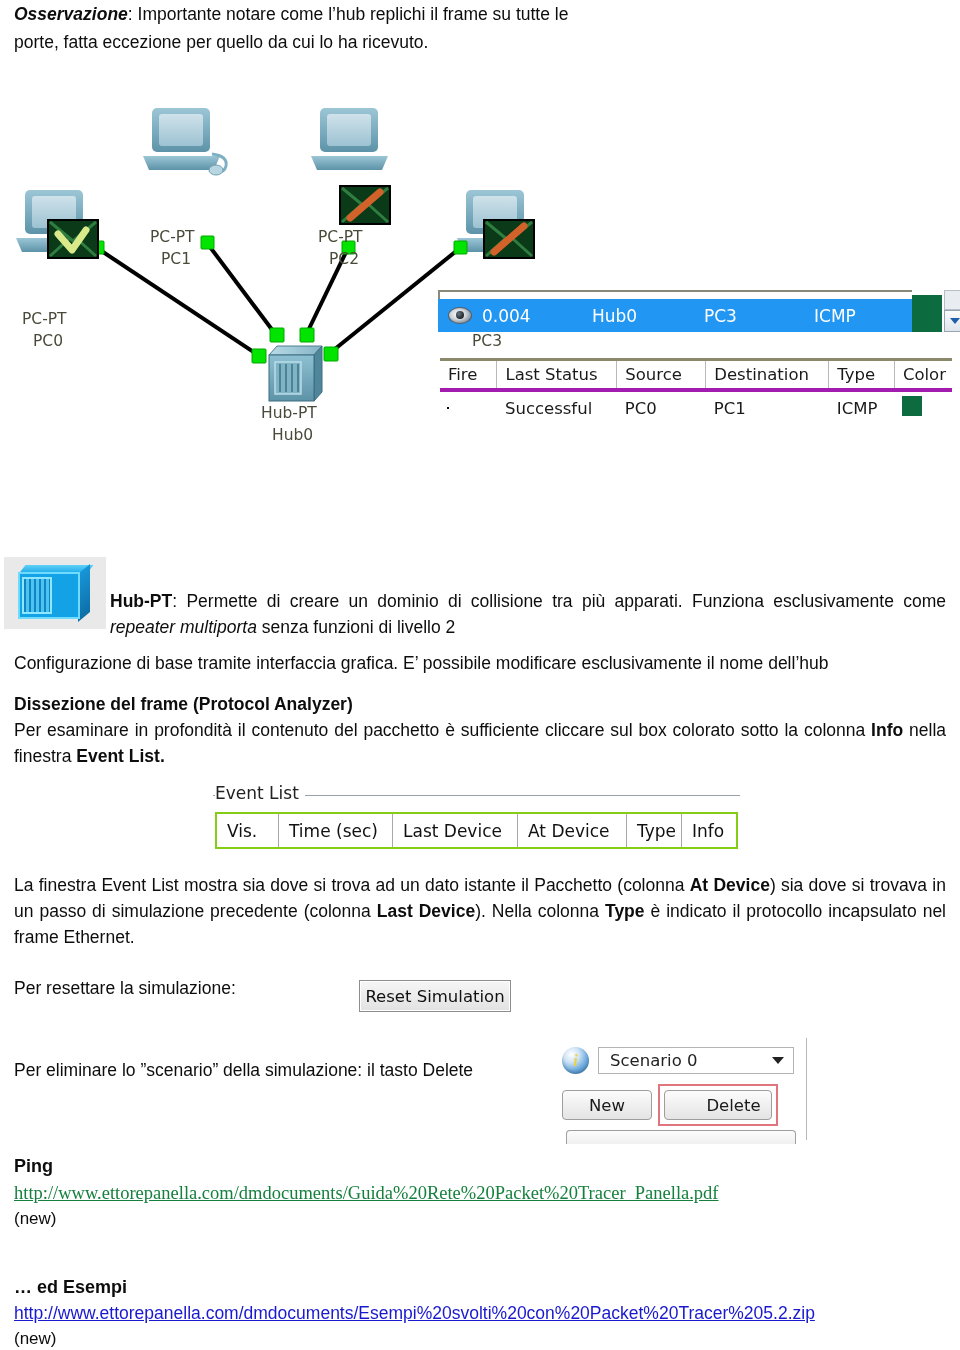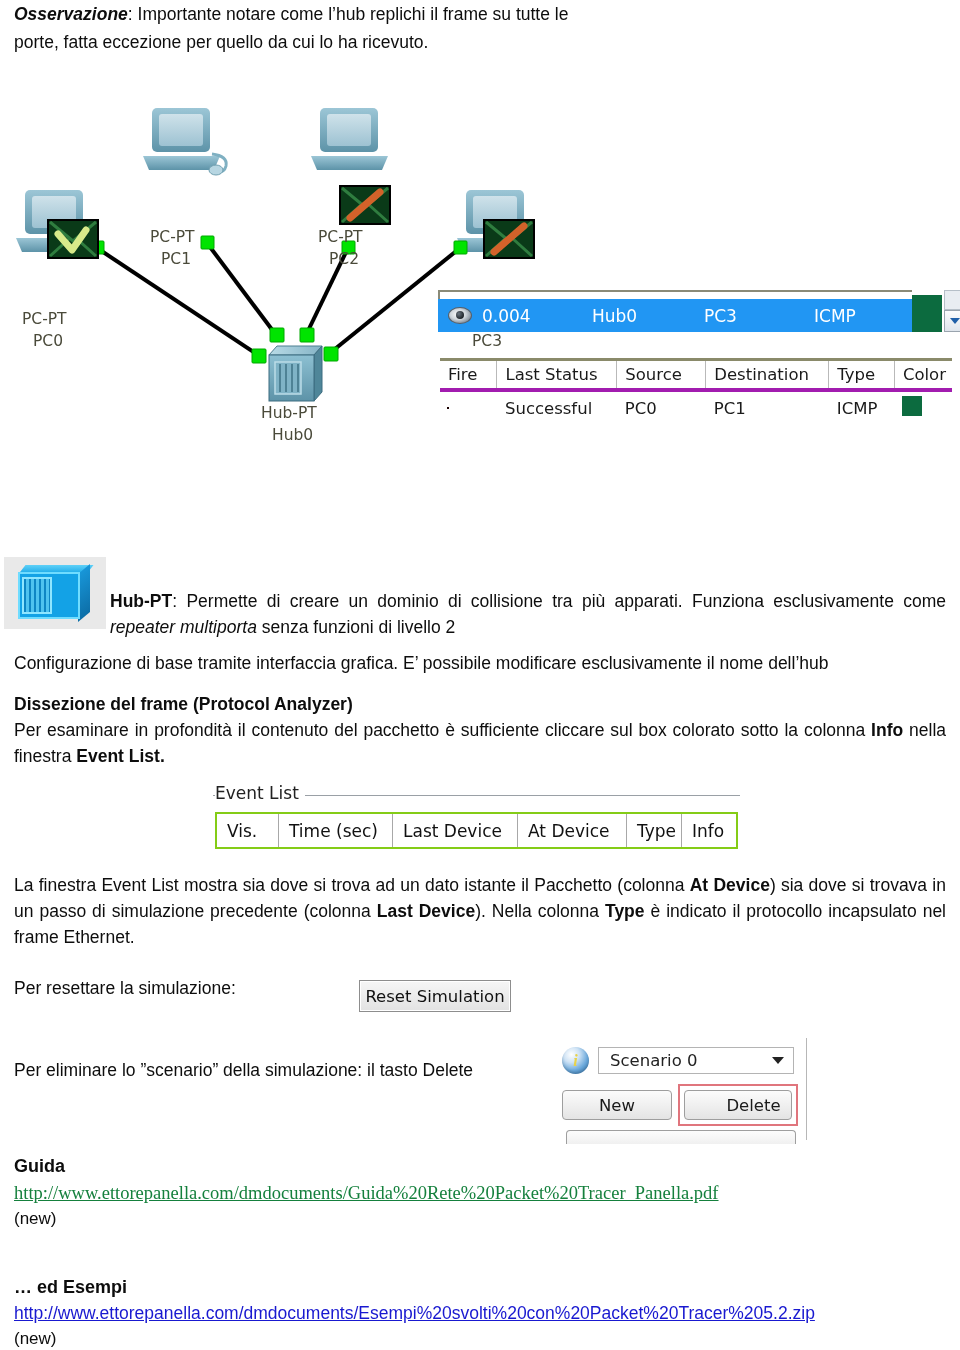--- a/index.html
+++ b/index.html
@@ -317,21 +317,21 @@
   .winbtn {
     height: 30px;
     background: linear-gradient(#fcfcfc,#e4e4e4);
     border: 1px solid #9e9e9e;
     border-radius: 4px;
     box-sizing: border-box;
     display:flex; align-items:center; justify-content:center;
     font-size: 16.5px; color:#1a1a1a;
     font-family: "DejaVu Sans", sans-serif;
   }
-  #btn-new { width: 110px; }
+  #btn-new { width: 90px; }
   #btn-delete-wrap {
     margin-left: 6px;
     padding: 4px;
     border: 2px solid #e0757d;
     box-sizing: border-box;
   }
   #btn-delete { width: 108px; padding-left: 31px; }
   #scenwidget .partial {
     position:absolute; left: 10px; top: 92px; width: 230px; height: 14px;
     border: 1px solid #9e9e9e;
@@ -585,21 +585,21 @@
     </div>
     <div class="btnrow">
       <div class="winbtn" id="btn-new">New</div>
       <div id="btn-delete-wrap">
         <div class="winbtn" id="btn-delete">Delete</div>
       </div>
     </div>
     <div class="partial"></div>
   </div>
 
-  <div class="para" id="guida-h">Guida</div>
+  <div class="para" id="guida-h">Ping</div>
   <div class="para" id="guida-link">http://www.ettorepanella.com/dmdocuments/Guida%20Rete%20Packet%20Tracer_Panella.pdf</div>
   <div class="para" id="guida-new">(new)</div>
 
   <div class="para" id="esempi-h">… ed Esempi</div>
   <div class="para" id="esempi-link">http://www.ettorepanella.com/dmdocuments/Esempi%20svolti%20con%20Packet%20Tracer%205.2.zip</div>
   <div class="para" id="esempi-new">(new)</div>
 
 </div>
 
 </body></html>

